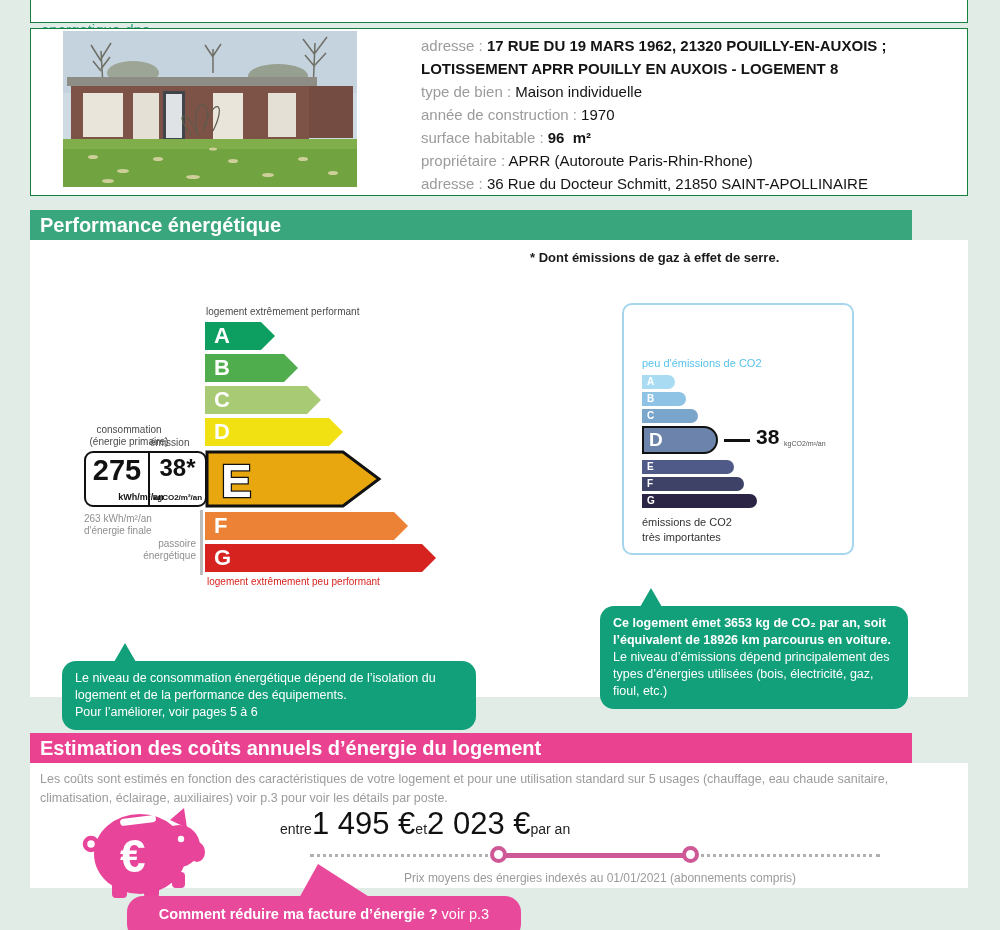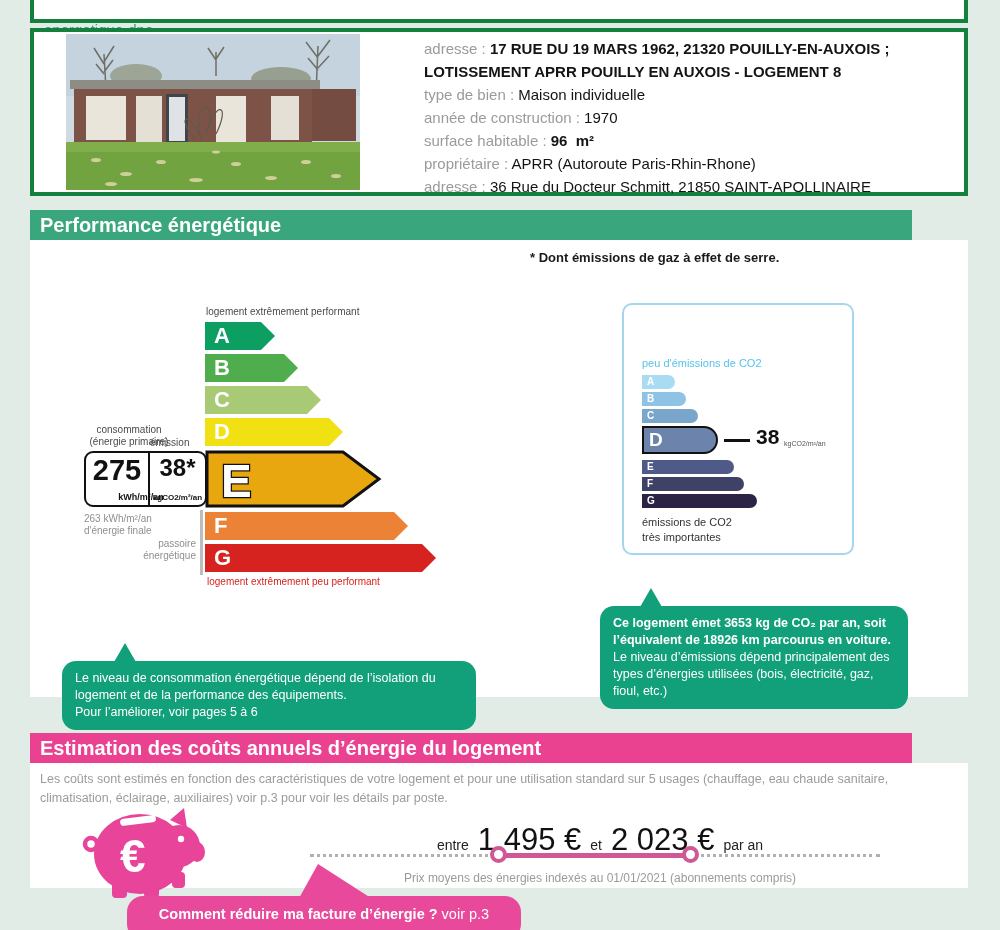--- a/index.html
+++ b/index.html
@@ -1,19 +1,19 @@
 <!DOCTYPE html>
 <html><head>
 <meta charset="utf-8">
 <style>
   html,body{margin:0;padding:0;}
   body{font-family:"Liberation Sans",sans-serif;}
   #page{position:relative;width:1000px;height:930px;background:#e0ece5;overflow:hidden;}
   .abs{position:absolute;}
-  .card{position:absolute;background:#fff;border:4px solid #15803d;box-sizing:border-box;}
+  .card{position:absolute;background:#fff;border:1px solid #15803d;box-sizing:border-box;}
   .prewrap{white-space:pre-line;}
   .pre{white-space:pre;}
 
   
   .urltext{color:#2fa184;font-size:15px;line-height:19px;margin-top:19px;}
 
   
   .prow{font-size:15px;line-height:23px;}
   .plabel{color:#9b9b9b;}
   .pval{color:#141414;}
@@ -37,21 +37,21 @@
   
   .co2panel{position:absolute;left:622px;top:303px;width:232px;height:252px;background:#fff;border:2px solid #a5d6ee;border-radius:10px;box-sizing:border-box;}
   .cbar{position:absolute;left:18px;height:14px;border-radius:0 8px 8px 0;color:#fff;font-weight:bold;font-size:10px;line-height:14px;padding-left:5px;box-sizing:border-box;}
 
   
   .callout{position:absolute;background:#12a07b;border-radius:14px;color:#fff;font-size:12.5px;line-height:17px;padding:9px 13px;box-sizing:border-box;z-index:5;}
   .cal-arrow{position:absolute;width:0;height:0;border-left:11px solid transparent;border-right:11px solid transparent;border-bottom:19px solid #12a07b;z-index:5;}
 
   
   .desc{font-size:12.5px;color:#9b9b9b;line-height:19px;}
-  .pricebar{display:flex;justify-content:center;align-items:baseline;gap:9px;margin-top:16px;}
+  .pricebar{display:flex;align-items:baseline;}
   .psmall{font-size:14px;color:#222;}
   .pbig{font-size:31px;font-weight:normal;color:#111;}
   .slider-dots{position:absolute;left:0;top:6px;width:100%;border-top:3px dotted #b0b0b0;}
   .slider-fill{position:absolute;left:188px;top:5px;width:192px;height:5px;background:#ce5996;border-radius:3px;}
   .knob{position:absolute;top:-2px;width:17px;height:17px;background:#fff;border:4px solid #ce5996;border-radius:50%;box-sizing:border-box;}
   .bubble{position:absolute;left:127px;top:896px;width:394px;height:44px;background:#e8499b;border-radius:16px;color:#fff;font-size:14.5px;text-align:center;padding-top:10px;box-sizing:border-box;z-index:7;}
 </style>
 </head>
 <body>
 

